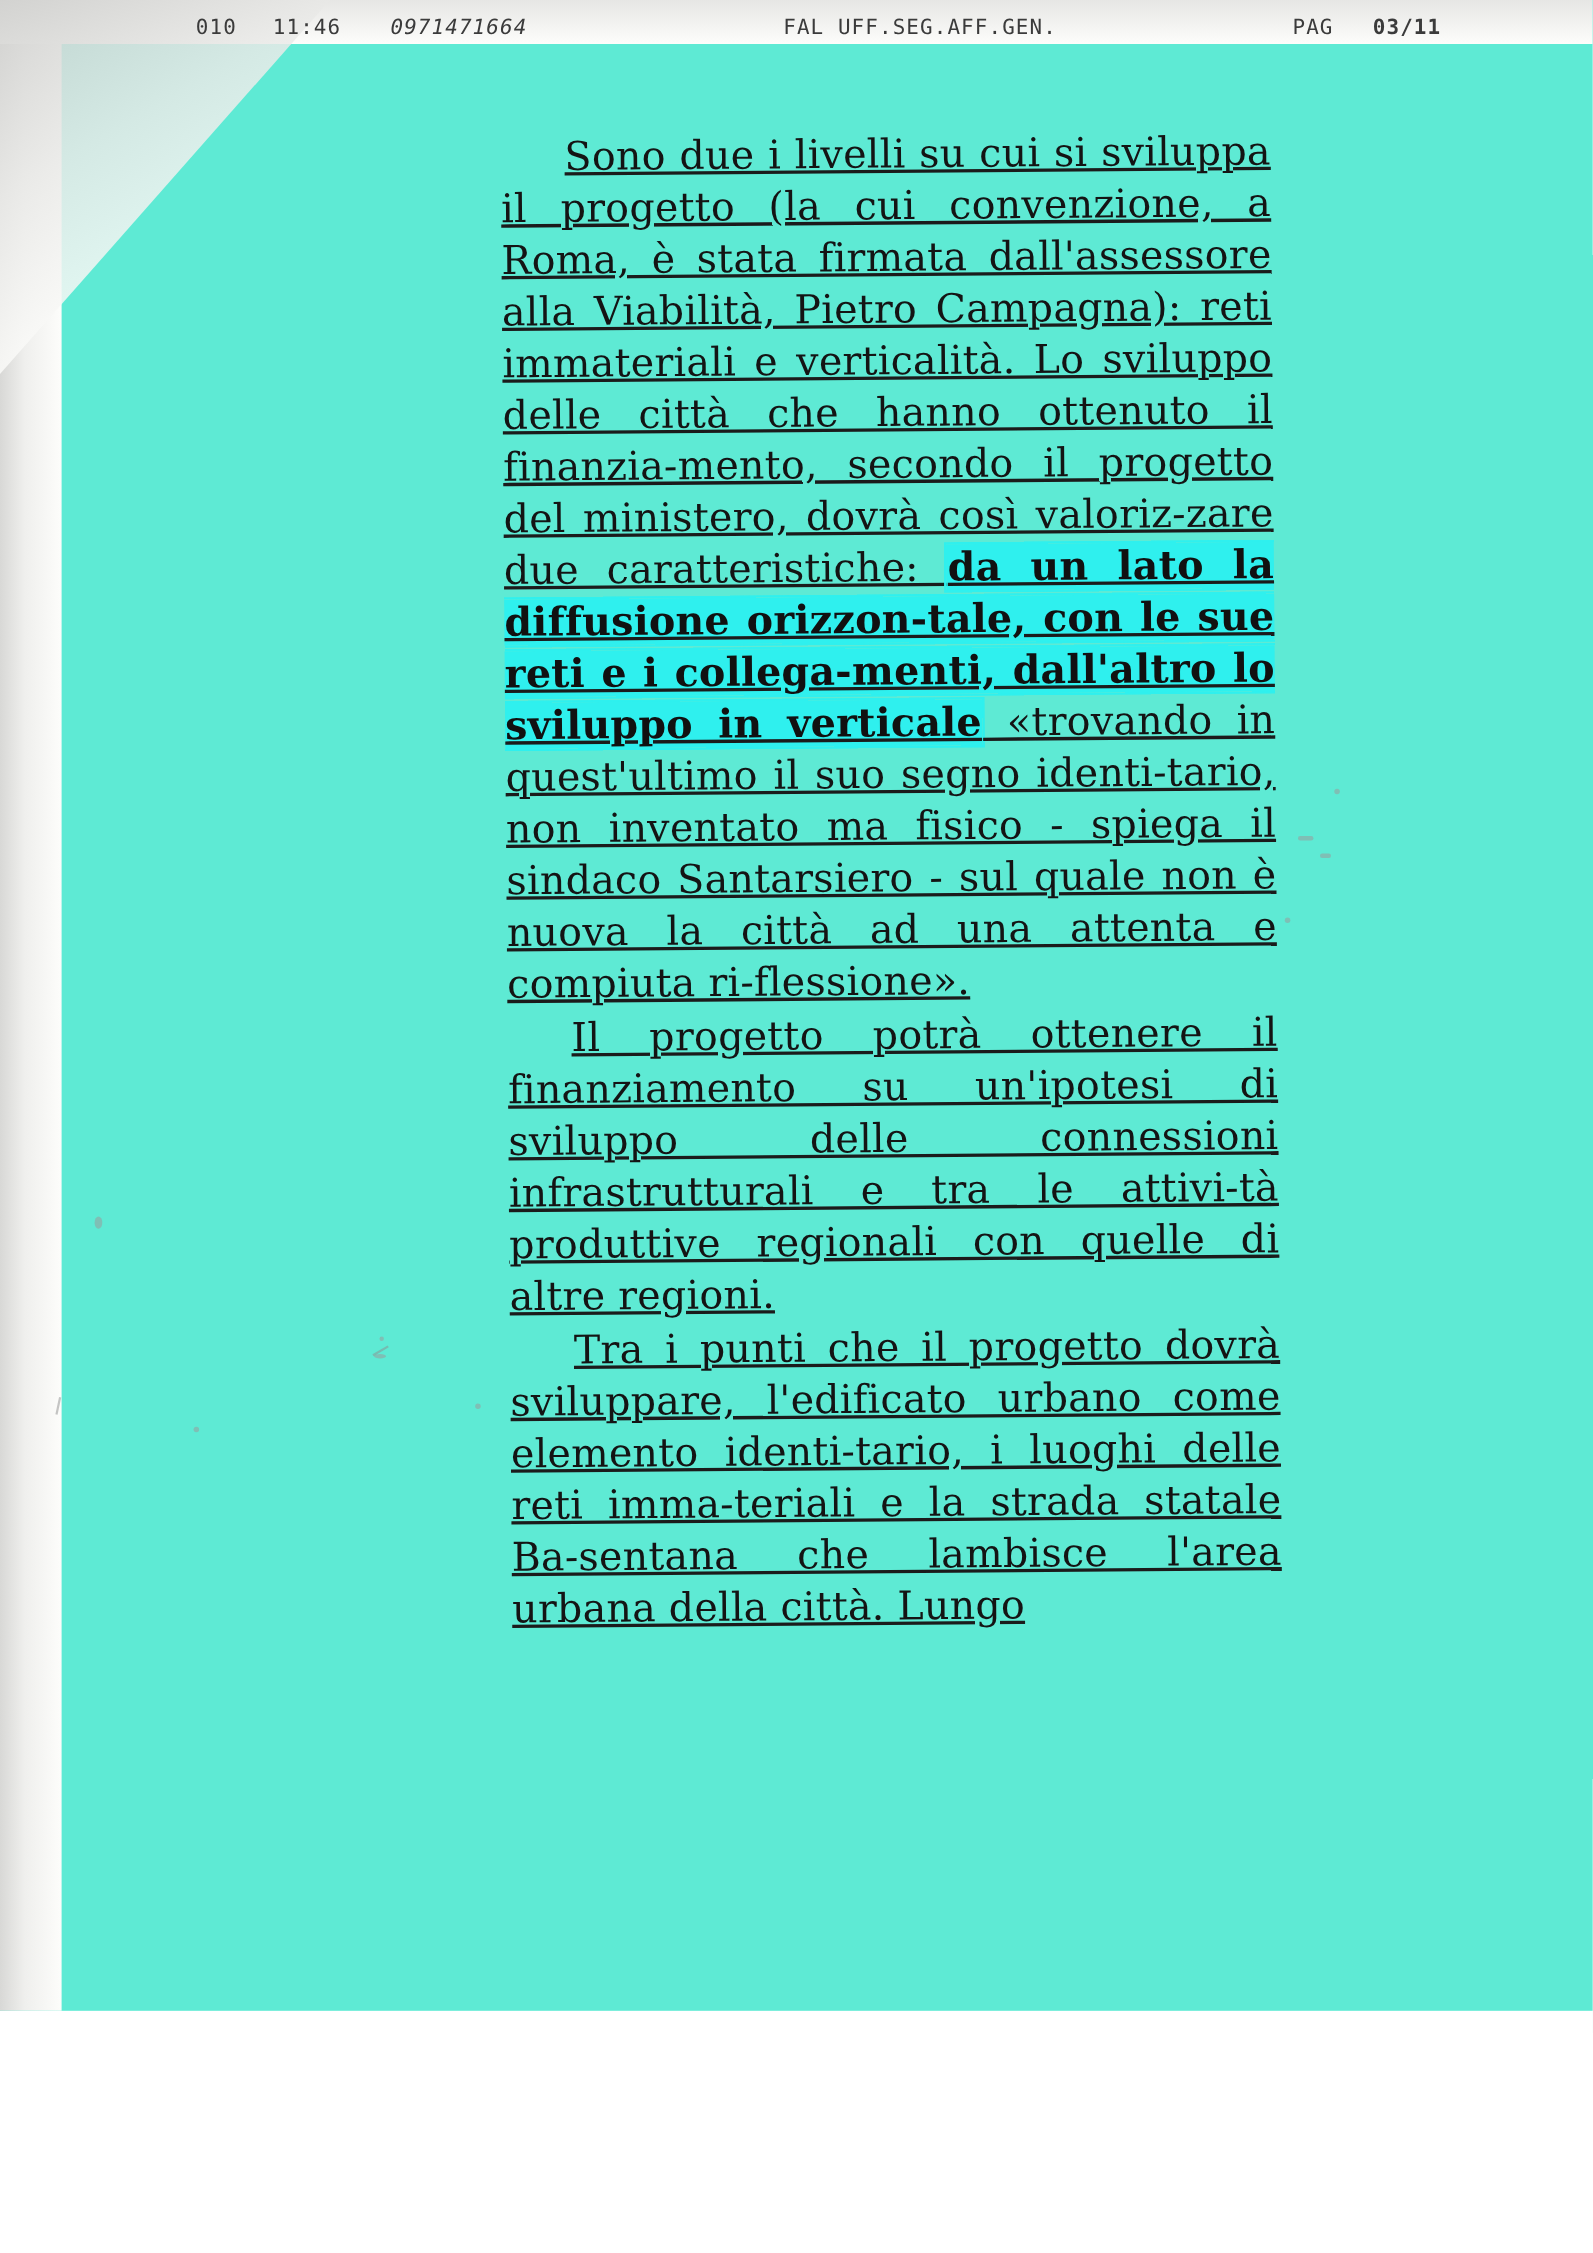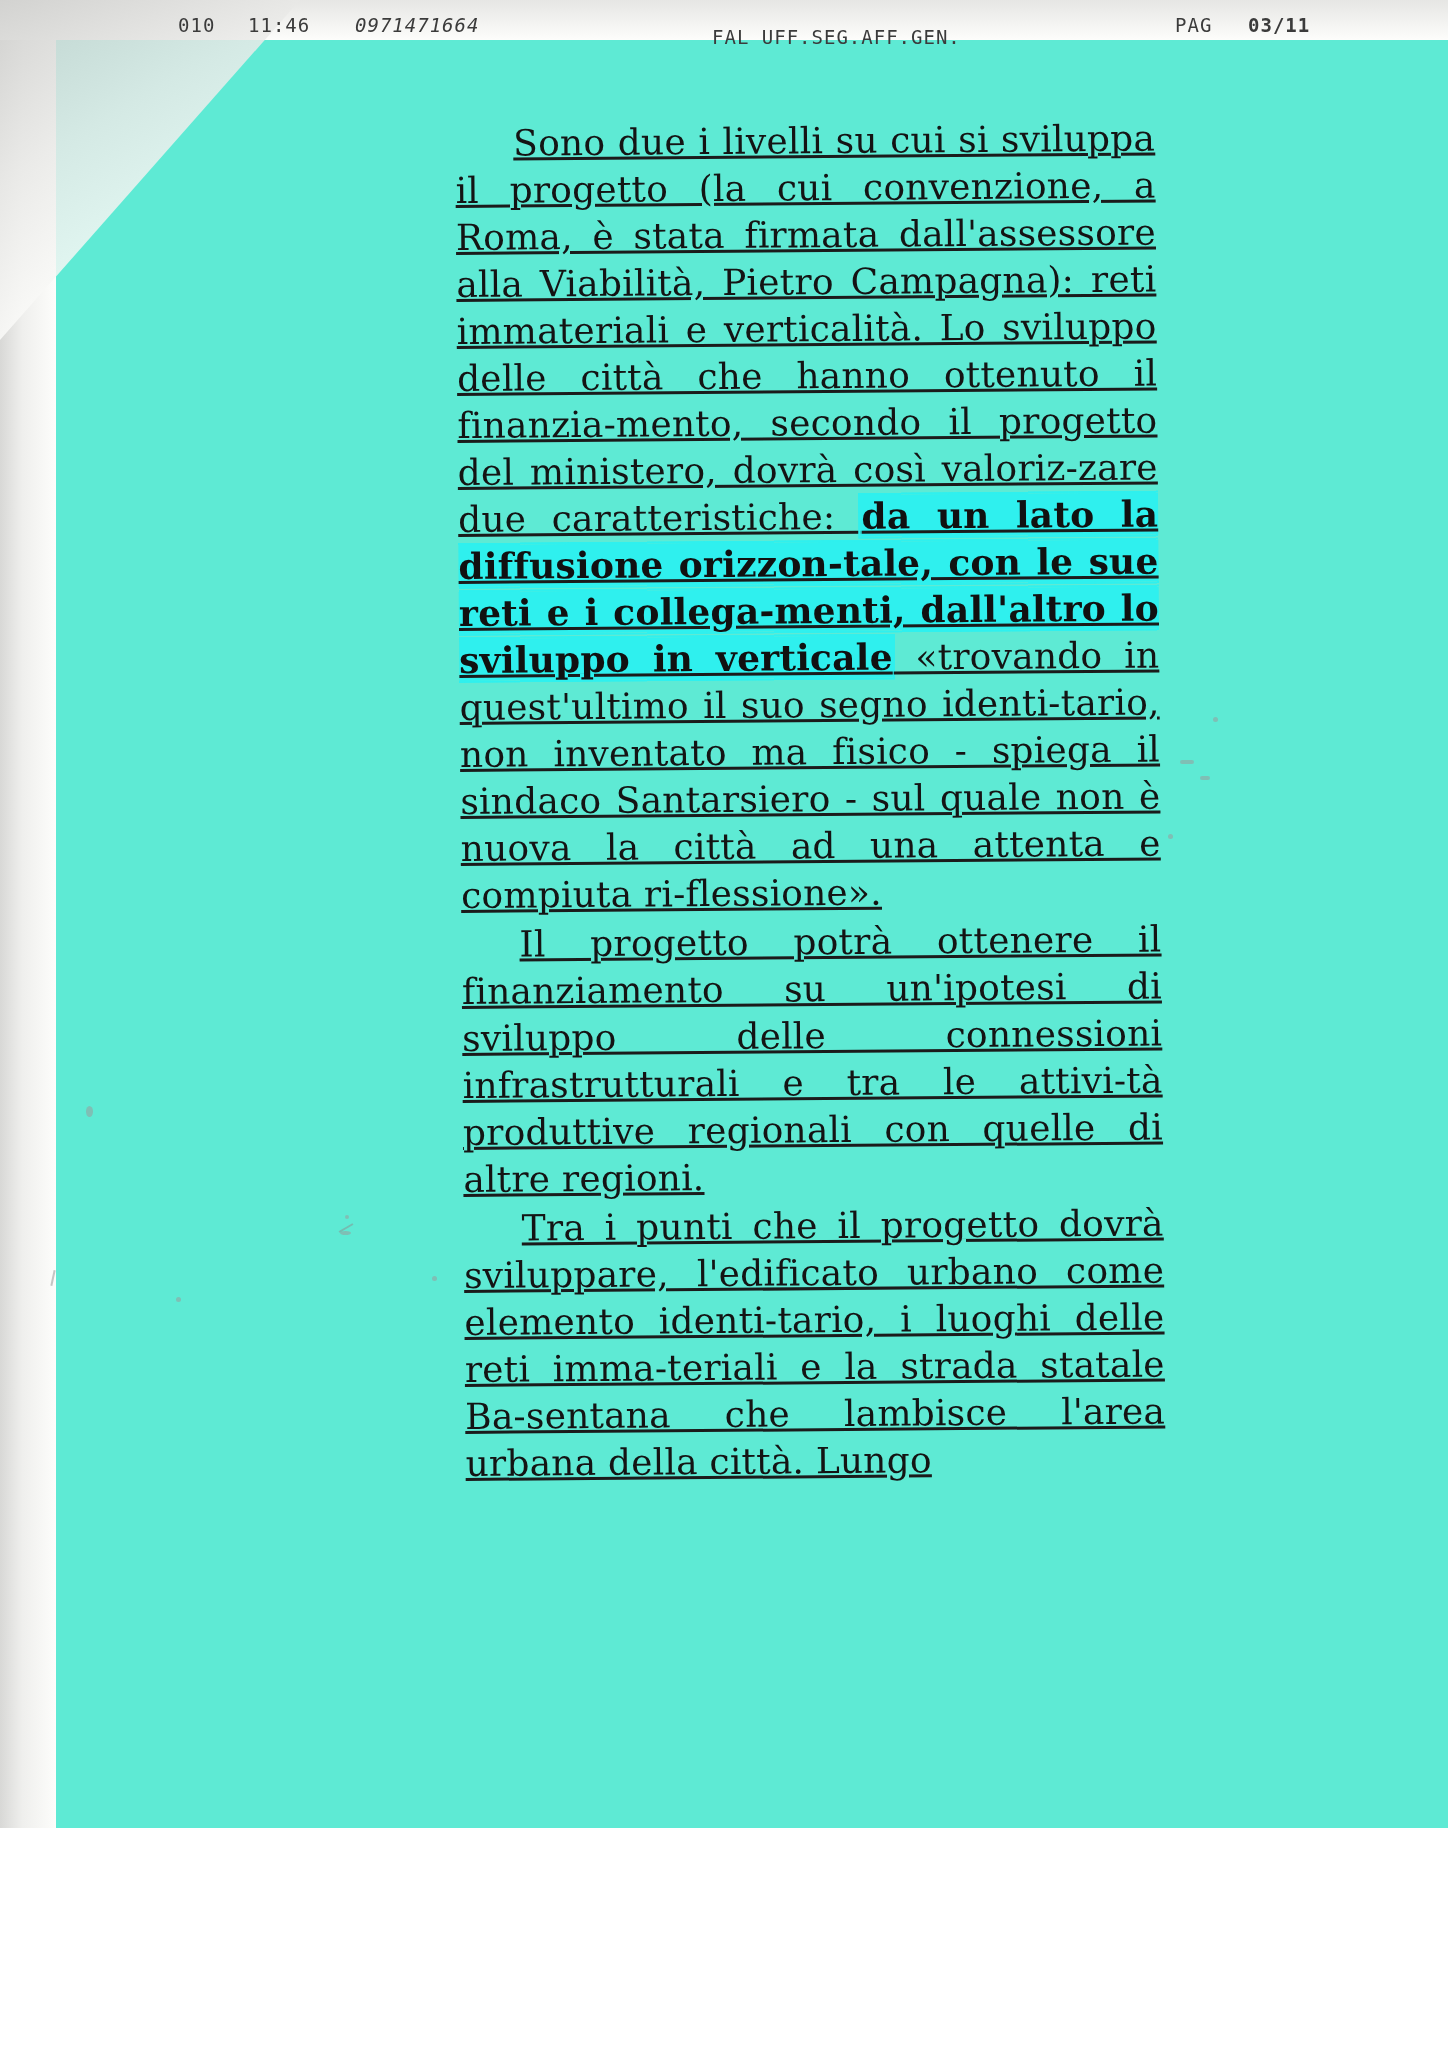--- a/index.html
+++ b/index.html
@@ -54,21 +54,21 @@
     height: 30px;
     font-family: "DejaVu Sans Mono", monospace;
     font-size: 19px;
     letter-spacing: 1px;
     color: #3b3b3b;
   }
   .fax-header span { position: absolute; white-space: pre; }
   .fh-date   { left: 178px; }
   .fh-time   { left: 248px; }
   .fh-number { left: 355px; font-style: italic; }
-  .fh-office { left: 712px; margin-top: 12px; }
+  .fh-office { left: 712px; }
   .fh-pagelbl{ left: 1175px; }
   .fh-pageno { left: 1248px; font-weight: bold; }
 
   
   .column {
     position: absolute;
     top: 120px;
     left: 455px;
     width: 700px;
     color: #1b1b1b;

